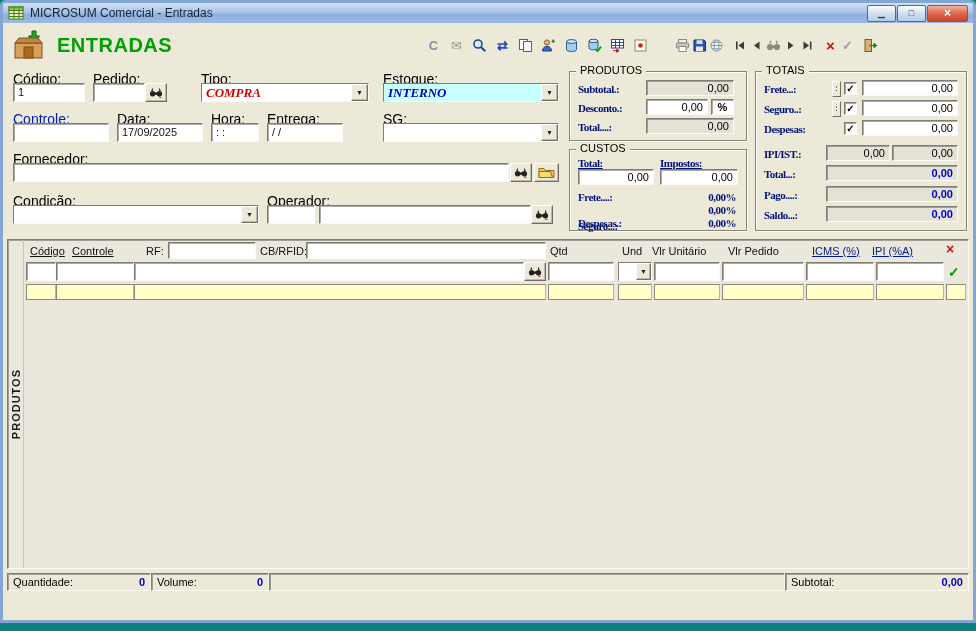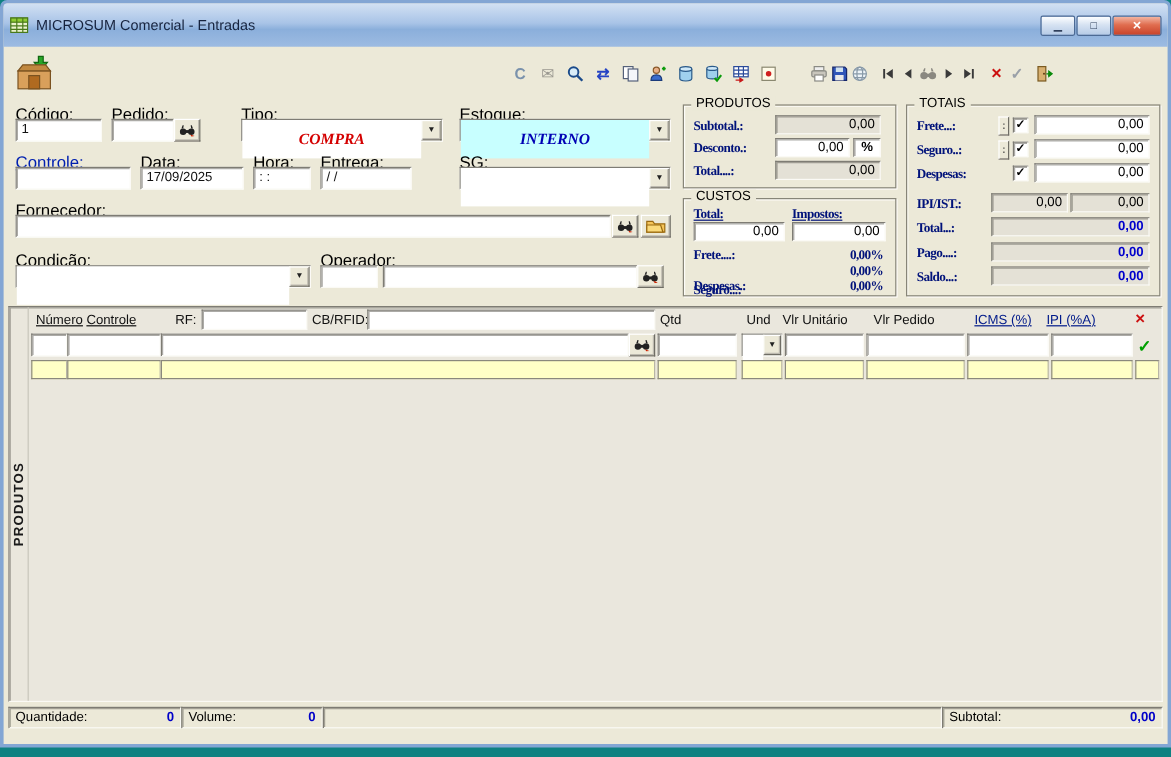--- a/index.html
+++ b/index.html
@@ -1,19 +1,19 @@
 <!DOCTYPE html>
 <html><head>
 <meta charset="utf-8">
 <style>
 *{margin:0;padding:0;box-sizing:border-box;}
 html,body{width:976px;height:631px;overflow:hidden;}
 body{font-family:"Liberation Sans",sans-serif;font-size:11px;background:#0e8181;position:relative;}
 .window{position:absolute;left:0;top:0;width:976px;height:623px;background:#ece9d8;border:3px solid #83a6d4;border-radius:6px 6px 0 0;display:flex;flex-direction:column;}
-.titlebar{height:36px;flex:0 0 auto;background:linear-gradient(180deg,#d2e1f3 0%,#a9c4e7 45%,#8bafdb 60%,#9dbbe2 100%);display:flex;align-items:center;padding:0 5px;border-radius:3px 3px 0 0;}
+.titlebar{height:20px;flex:0 0 auto;background:linear-gradient(180deg,#d2e1f3 0%,#a9c4e7 45%,#8bafdb 60%,#9dbbe2 100%);display:flex;align-items:center;padding:0 5px;border-radius:3px 3px 0 0;}
 .title-text{margin-left:6px;color:#16233e;font-size:12px;}
 .winbtns{margin-left:auto;display:flex;}
 .winbtn{width:29px;height:17px;margin-left:1px;border:1px solid #4c6a94;background:linear-gradient(180deg,#fdfeff,#d6e2f2 45%,#b6cbe6);border-radius:2px;display:flex;align-items:center;justify-content:center;font-size:9px;color:#30405c;cursor:default;}
 .winbtn.close{width:41px;background:linear-gradient(180deg,#f2b5a2,#e06d4f 45%,#c8432a);color:#fff;font-weight:bold;font-size:12px;}
 .toolbar{height:44px;flex:0 0 auto;display:flex;align-items:center;padding:0 8px;}
 .big-icon{width:38px;height:34px;display:flex;align-items:center;}
 .app-title{color:#00a000;font-weight:bold;font-size:20px;margin-left:8px;letter-spacing:.5px;}
 .tbgroup{display:flex;align-items:center;}
 .grpA{margin-left:auto;}
 .grpB{margin-left:22px;margin-right:86px;}
@@ -31,21 +31,21 @@
 .tab{display:inline-block;padding:3px 9px 4px;font-size:11px;background:#ece9d8;border:1px solid #8c8a7e;border-bottom:none;border-radius:3px 3px 0 0;margin-right:2px;box-shadow:inset 1px 1px 0 #fdfcf8;position:relative;z-index:1;color:#111;}
 .tab.active{font-weight:bold;z-index:3;padding-top:4px;margin-top:-1px;}
 .main{height:170px;flex:0 0 auto;position:relative;}
 .lbl{position:absolute;font-size:14px;color:#000;white-space:nowrap;}
 .lbl.link{color:#0020b0;text-decoration:underline;}
 .sunk{border-top:1px solid #7e7c74;border-left:1px solid #7e7c74;border-bottom:1px solid #fbfaf5;border-right:1px solid #fbfaf5;box-shadow:inset 1px 1px 0 rgba(90,88,80,.5);}
 .edit{position:absolute;height:19px;background:#fff;padding:2px 4px;font-size:11px;color:#111;white-space:nowrap;overflow:hidden;}
 .ro{background:#e4e1d6;}
 .raisedbtn{position:absolute;background:#ece9d8;border-top:1px solid #fff;border-left:1px solid #fff;border-right:1px solid #6f6d65;border-bottom:1px solid #6f6d65;box-shadow:inset -1px -1px 0 #bdbab0;display:flex;align-items:center;justify-content:center;}
 .combo{position:absolute;height:19px;display:flex;align-items:stretch;background:#fff;}
-.cfield{flex:1;padding:16px 4px;display:flex;align-items:center;overflow:hidden;white-space:nowrap;background:#fff;justify-content:center;}
+.cfield{flex:1;padding:1px 4px;display:flex;align-items:center;overflow:hidden;white-space:nowrap;background:#fff;}
 .cfield.cyan{background:#c8ffff;}
 .cbtn{width:17px;flex:0 0 auto;background:#ece9d8;border-top:1px solid #fff;border-left:1px solid #fff;border-right:1px solid #6f6d65;border-bottom:1px solid #6f6d65;box-shadow:inset -1px -1px 0 #bdbab0;display:flex;align-items:center;justify-content:center;font-size:7px;color:#222;}
 .compra{color:#d40000;font-weight:bold;font-style:italic;font-family:"Liberation Serif",serif;font-size:13px;}
 .interno{color:#0000b4;font-weight:bold;font-style:italic;font-family:"Liberation Serif",serif;font-size:13px;}
 .gbox{position:absolute;border:1px solid #878578;box-shadow:inset 1px 1px 0 #fdfcf8,1px 1px 0 #fdfcf8;}
 .legend{position:absolute;top:-8px;left:6px;background:#ece9d8;padding:0 4px;font-size:11px;color:#000;}
 .glabel{position:absolute;font-family:Liberation Serif, serif;font-weight:bold;font-size:11px;color:#00127a;white-space:pre;letter-spacing:-.5px;}
 .glabel.ul{text-decoration:underline;}
 .boxval{position:absolute;height:16px;padding:1px 4px;font-size:11px;color:#000;text-align:right;}
 .bluebold{color:#0000cc;font-weight:bold;}
@@ -94,20 +94,21 @@
 
   <div class="toolbar">
     <span class="big-icon">
         <svg width="36" height="32" viewBox="0 0 36 32">
           <path d="M25 2v5h3.5L23 14l-5.5-7H21V2z" fill="#27a527" stroke="#116611"></path>
           <rect x="4" y="14" width="27" height="15" fill="#d9a05b" stroke="#7a5220"></rect>
           <path d="M4 14l4-5h19l4 5z" fill="#c08840" stroke="#7a5220"></path>
           <rect x="13" y="18" width="9" height="11" fill="#b06a20" stroke="#7a5220"></rect>
         </svg>
       </span>
+    <span class="app-title">ENTRADAS</span>
 
     <div class="tbgroup grpA">
       <div class="tbtn">
           <span class="cglyph">C</span>
         </div>
       <div class="tbtn">
           <span class="glyph gray">✉</span>
         </div>
       <div class="tbtn">
           <span>
@@ -426,21 +427,21 @@
       <span class="glabel" style="left:8px;top:137px">Saldo...:</span>
       <div class="boxval sunk ro bluebold" style="left:70px;top:134px;width:132px">0,00</div>
     </div>
   </div>
 
   <div class="gridpanel sunk">
     <div class="vstrip">
         <span class="vtext">PRODUTOS</span>
       </div>
 
-    <span class="ghead hlink" style="left:22px;top:5px">Número</span>
+    <span class="ghead hlink" style="left:22px;top:5px">Código</span>
     <span class="ghead hlink" style="left:64px;top:5px">Controle</span>
     <span class="ghead" style="left:138px;top:5px">RF:</span>
     <div class="edit sunk" style="left:160px;top:2px;width:88px;height:17px"></div>
     <span class="ghead" style="left:252px;top:5px">CB/RFID:</span>
     <div class="edit sunk" style="left:298px;top:2px;width:240px;height:17px"></div>
     <span class="ghead" style="left:542px;top:5px">Qtd</span>
     <span class="ghead" style="left:614px;top:5px">Und</span>
     <span class="ghead" style="left:644px;top:5px">Vlr Unitário</span>
     <span class="ghead" style="left:720px;top:5px">Vlr Pedido</span>
     <span class="ghead hlink navy" style="left:804px;top:5px">ICMS (%)</span>

